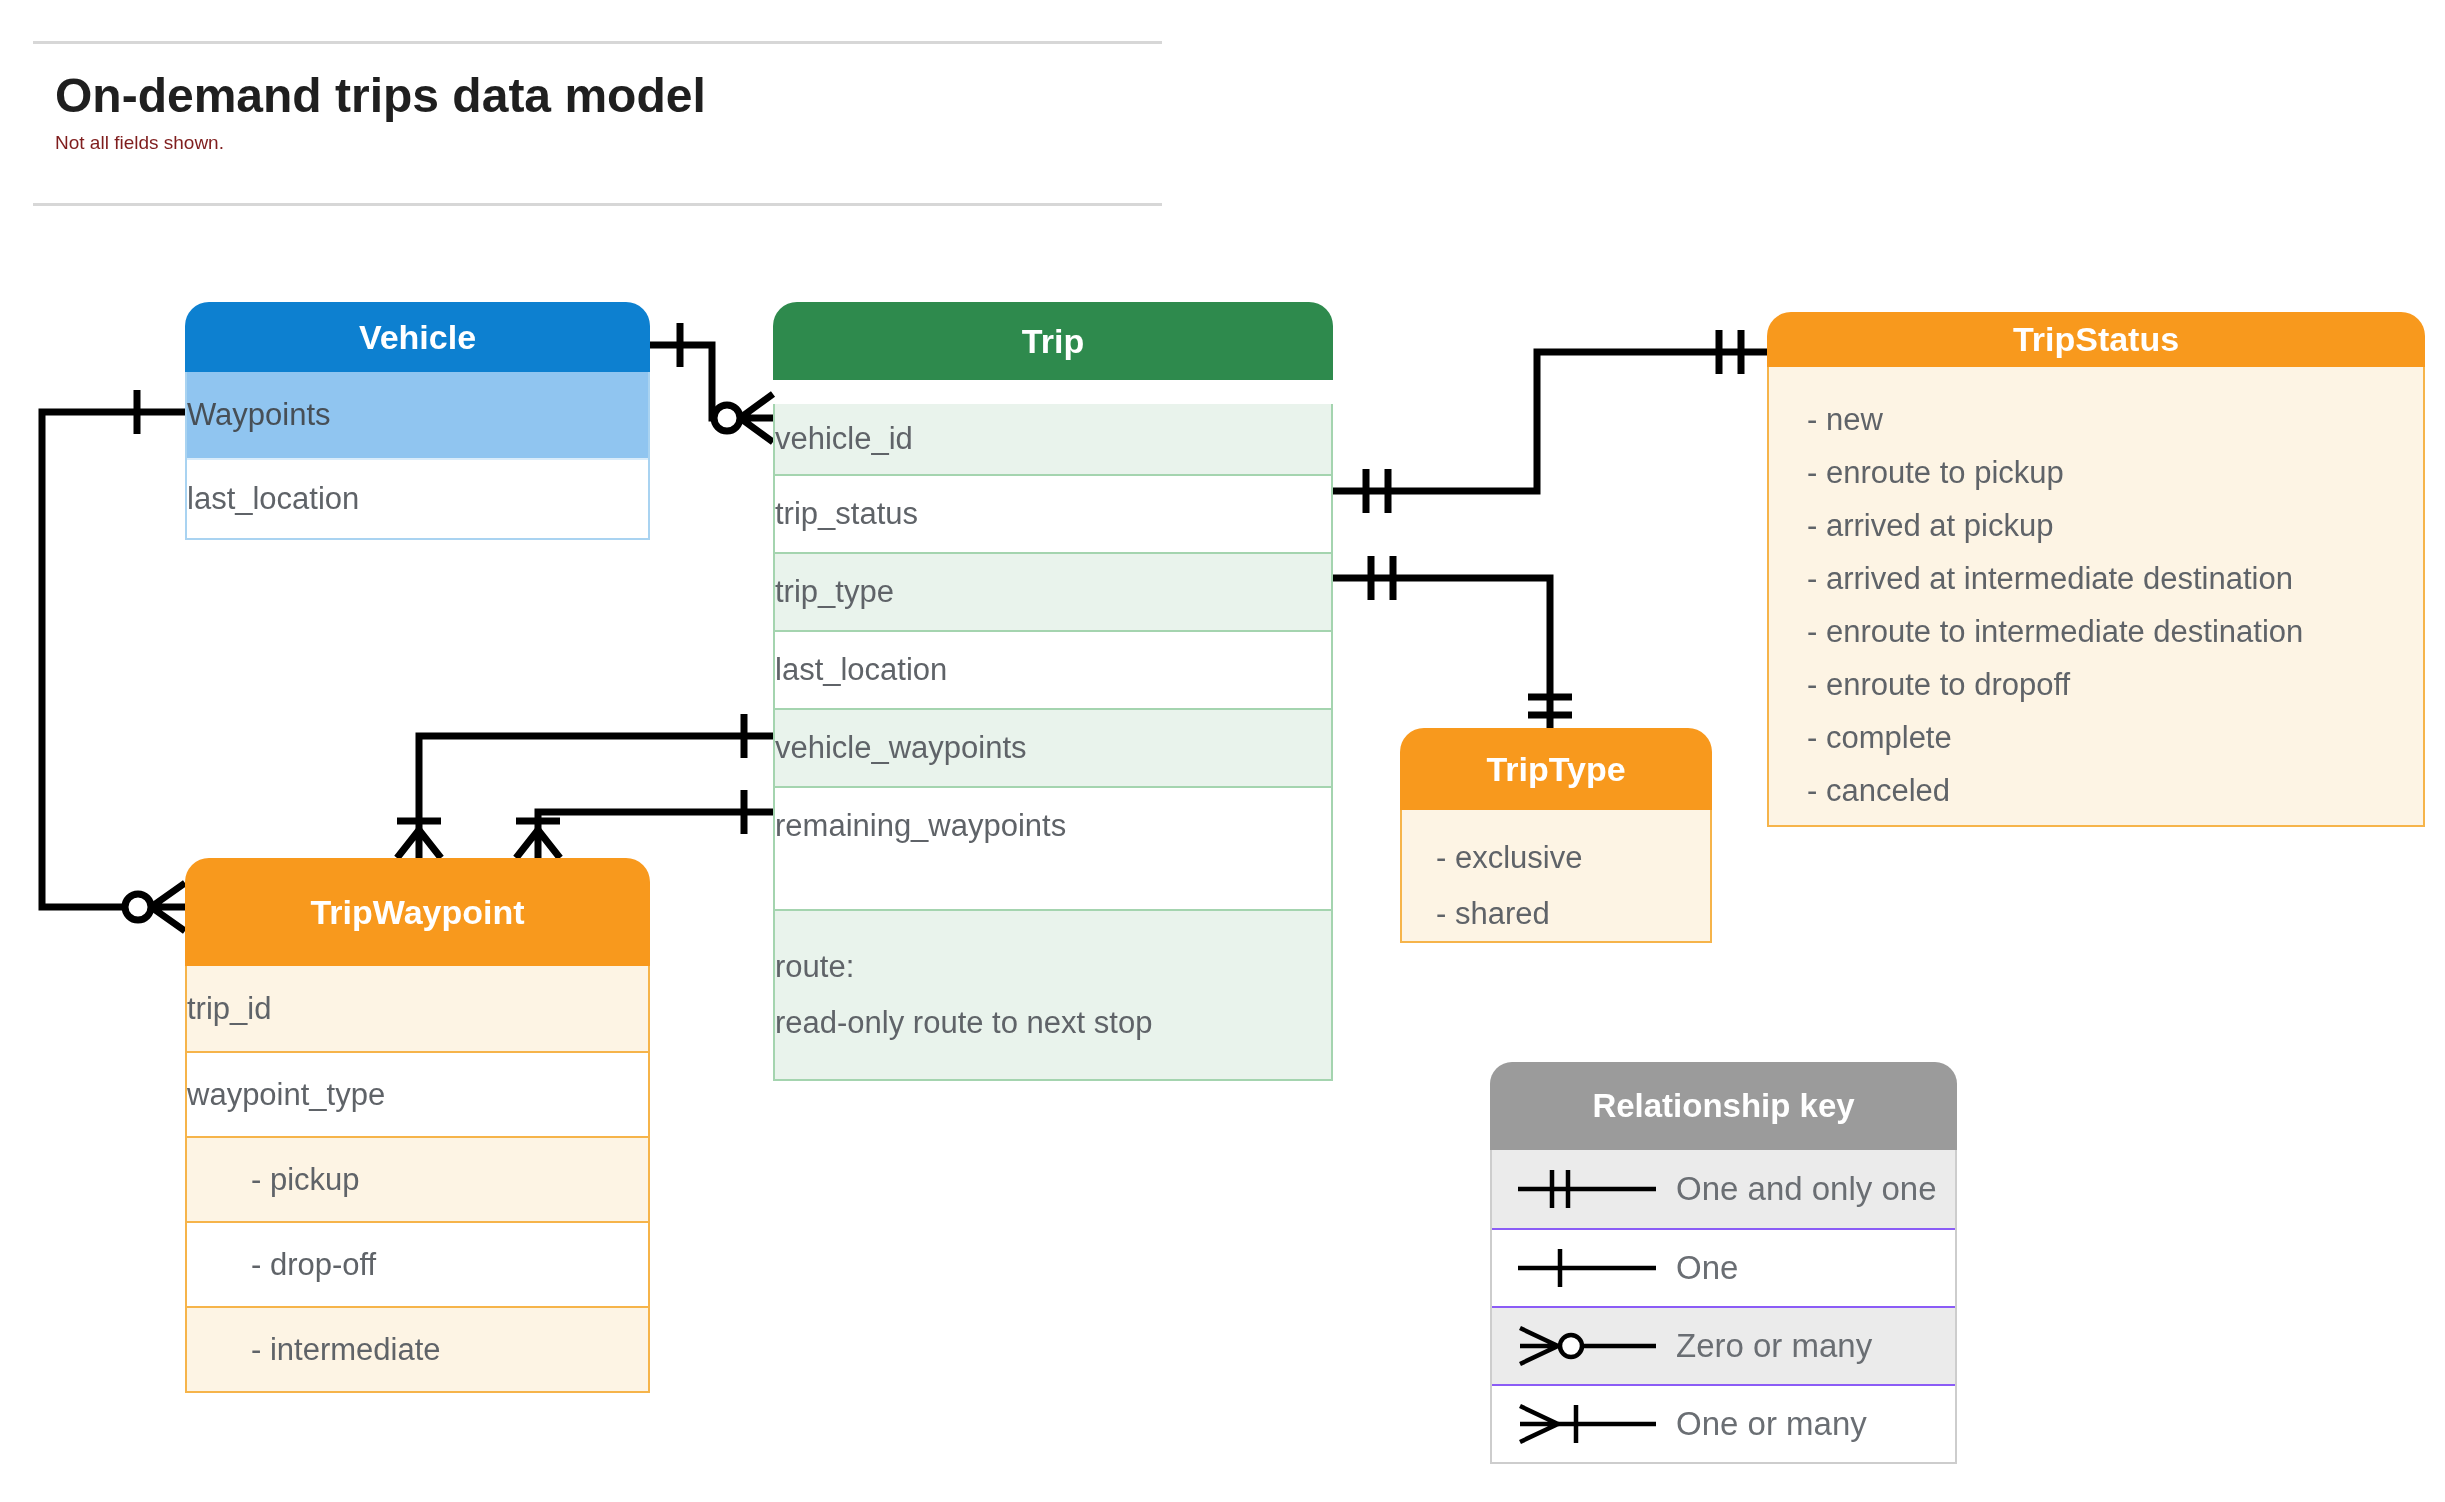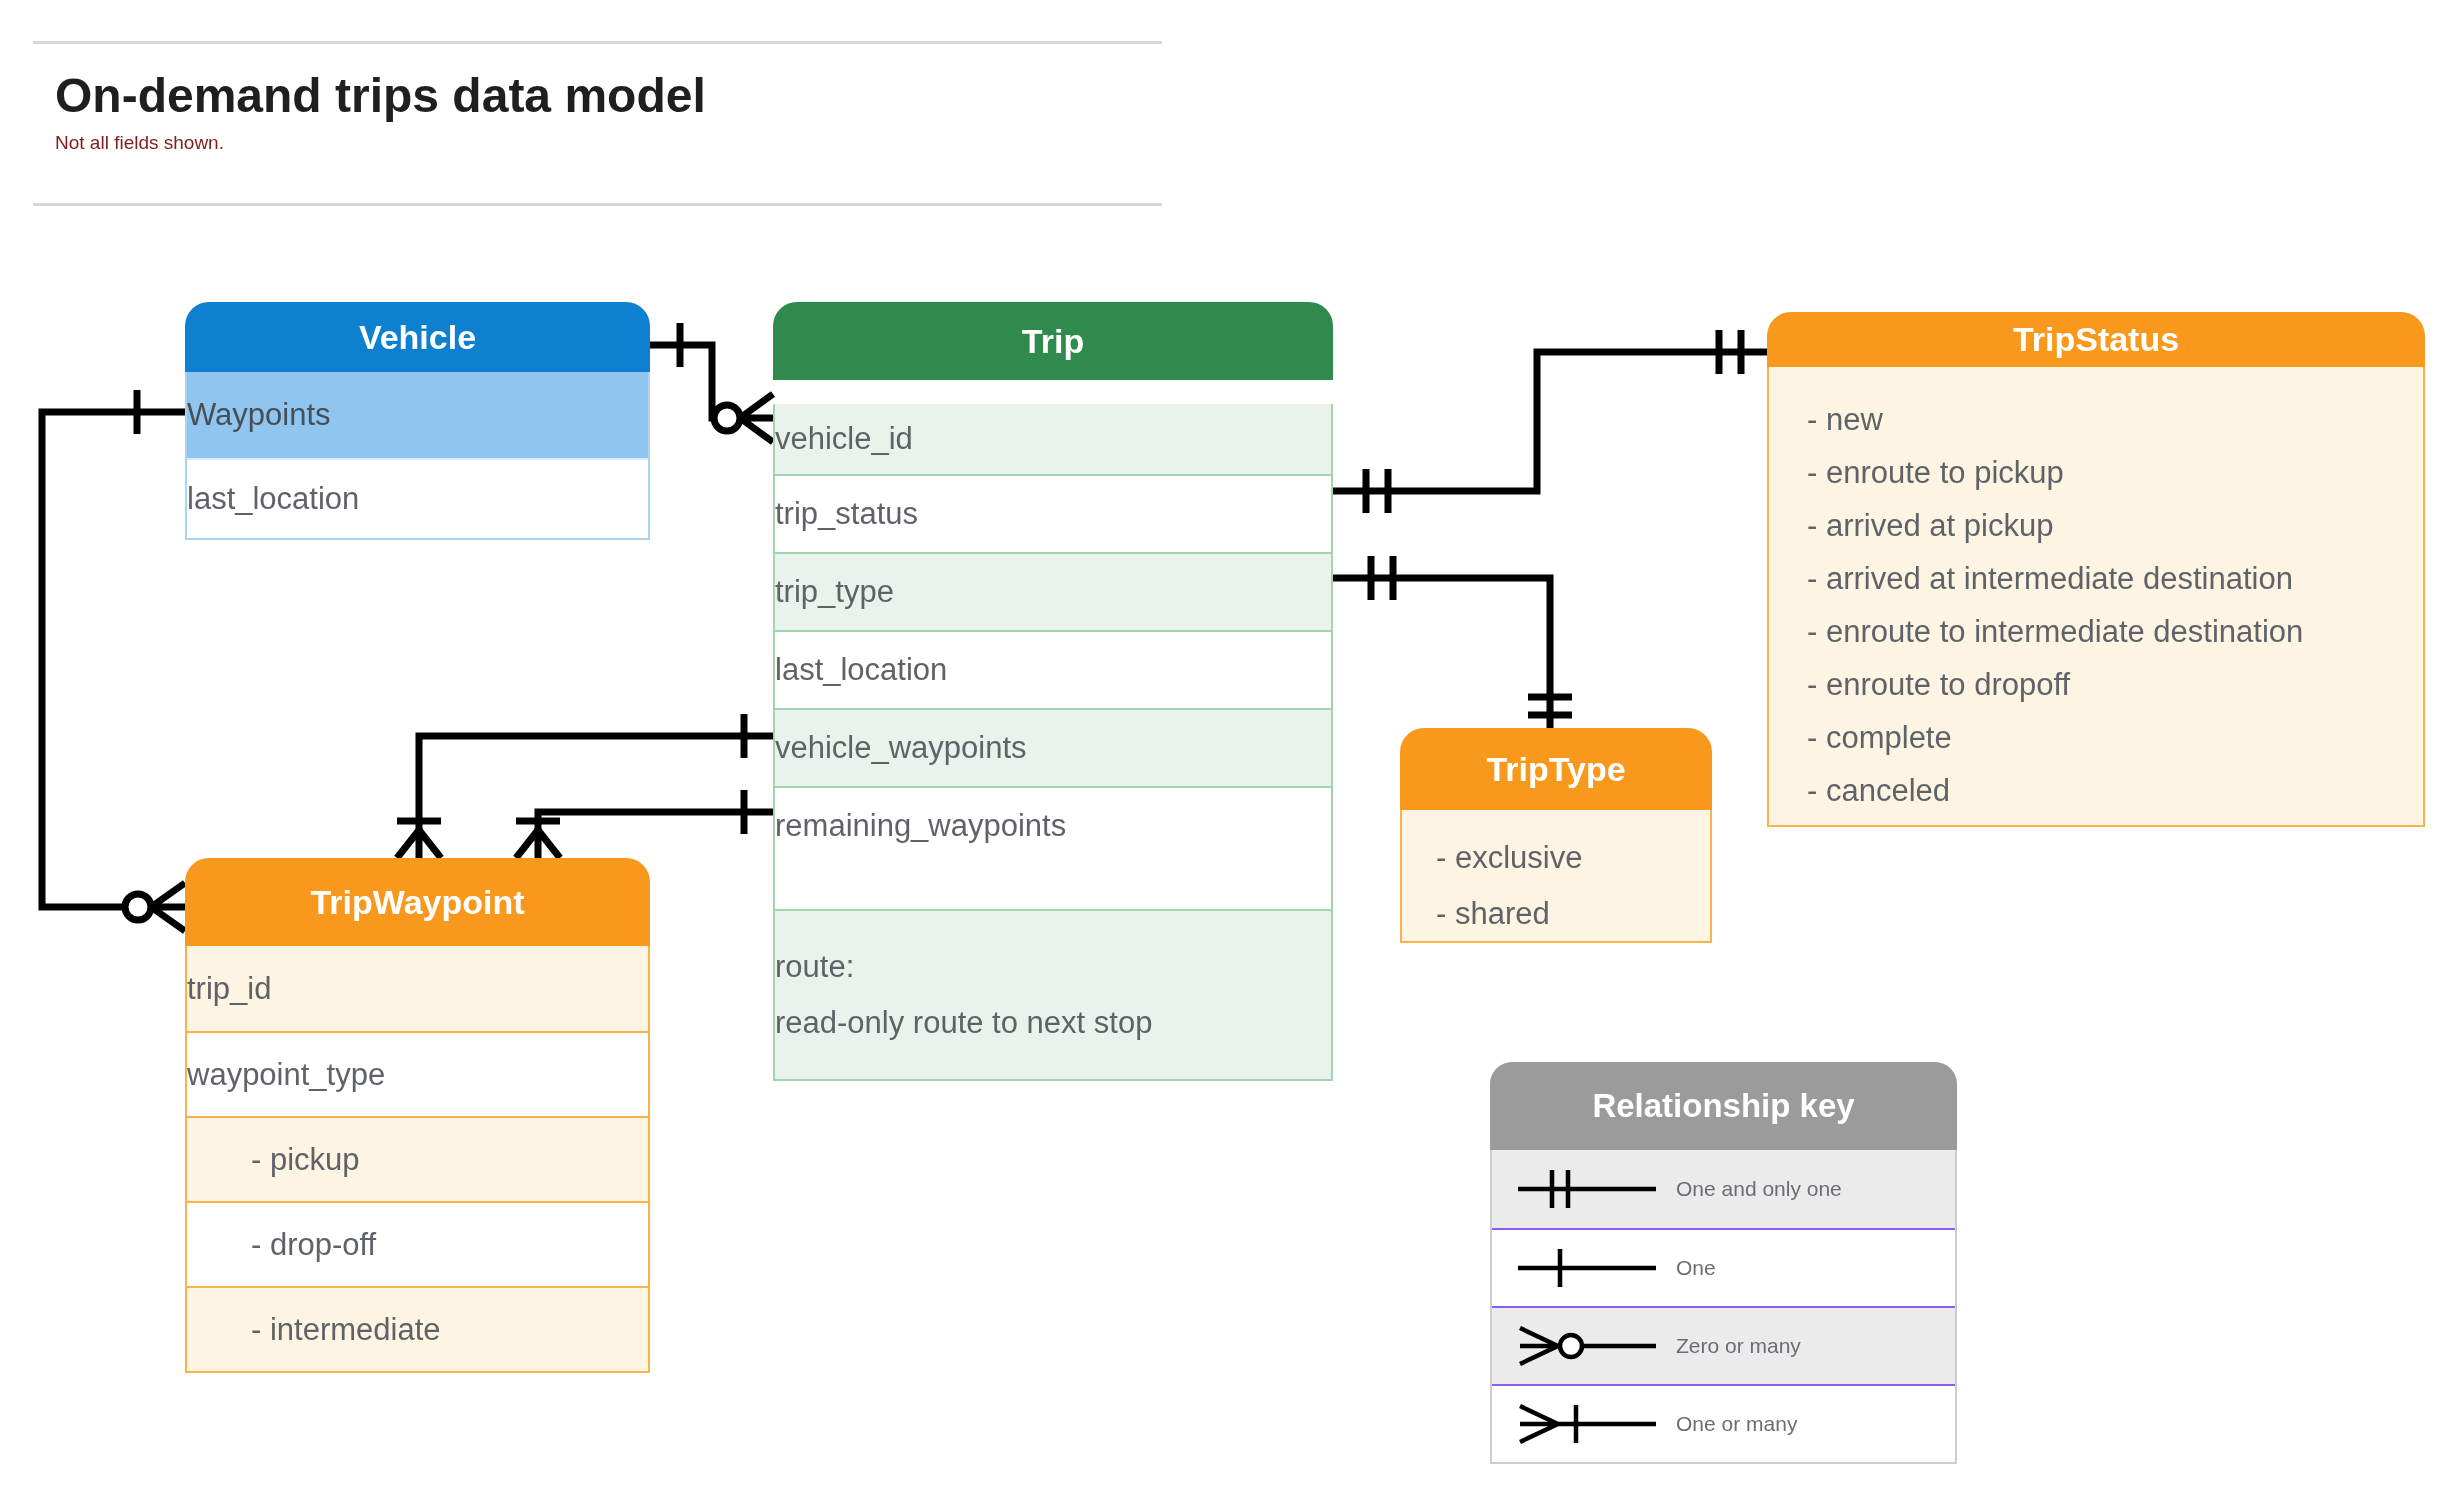--- a/index.html
+++ b/index.html
@@ -37,21 +37,21 @@
   .indent{padding-left:64px;}
   .value-list{font-size:31px;color:#5f6368;}
   .value-list .item{line-height:53px;}
 
   
   .legend-header{background:#9b9b9b;border-radius:22px 22px 0 0;}
   .legend-body{border:2px solid #cdcdcd;border-top:none;box-sizing:border-box;}
   .legend-row{display:flex;align-items:center;box-sizing:border-box;height:78px;}
   .legend-row.tint{background:#ebebeb;}
   .legend-row + .legend-row{border-top:2px solid #8b5cf6;}
-  .legend-label{font-size:21px;color:#6a6e73;margin-left:14px;}
+  .legend-label{font-size:33px;color:#6a6e73;margin-left:14px;}
   .legend-sym{margin-left:20px;flex:0 0 150px;}
 
   #connectors{position:absolute;left:0;top:0;}
   .conn{stroke:#000;stroke-width:7;fill:none;}
   .conn-circle{stroke:#000;stroke-width:7;fill:#fff;}
   .sym{stroke:#000;stroke-width:4.5;fill:none;}
   .sym-circle{stroke:#000;stroke-width:4.5;fill:#fff;}
 </style>
 </head>
 <body>
@@ -146,21 +146,21 @@
 
   <div class="entity" style="left:1400px;top:728px;width:312px;">
     <div class="entity-header orange-header" style="height:82px;">TripType</div>
     <div class="entity-body orange-body value-list" style="height:133px;padding:20px 0 0 34px;">
       <div class="item" style="line-height:56px;">- exclusive</div>
       <div class="item" style="line-height:56px;">- shared</div>
     </div>
   </div>
 
   <div class="entity" style="left:185px;top:858px;width:465px;">
-    <div class="entity-header orange-header" style="height:88px;">TripWaypoint</div>
+    <div class="entity-header orange-header" style="height:108px;">TripWaypoint</div>
     <div class="entity-body" style="border:2px solid #f6b44a;border-top:none;">
       <div class="row row-cream" style="height:85px;">trip_id</div>
       <div class="row row-white row-o-sep" style="height:85px;">waypoint_type</div>
       <div class="row row-cream row-o-sep indent" style="height:85px;">- pickup</div>
       <div class="row row-white row-o-sep indent" style="height:85px;">- drop-off</div>
       <div class="row row-cream row-o-sep indent" style="height:85px;">- intermediate</div>
     </div>
   </div>
 
   <div class="entity" style="left:1490px;top:1062px;width:467px;">

